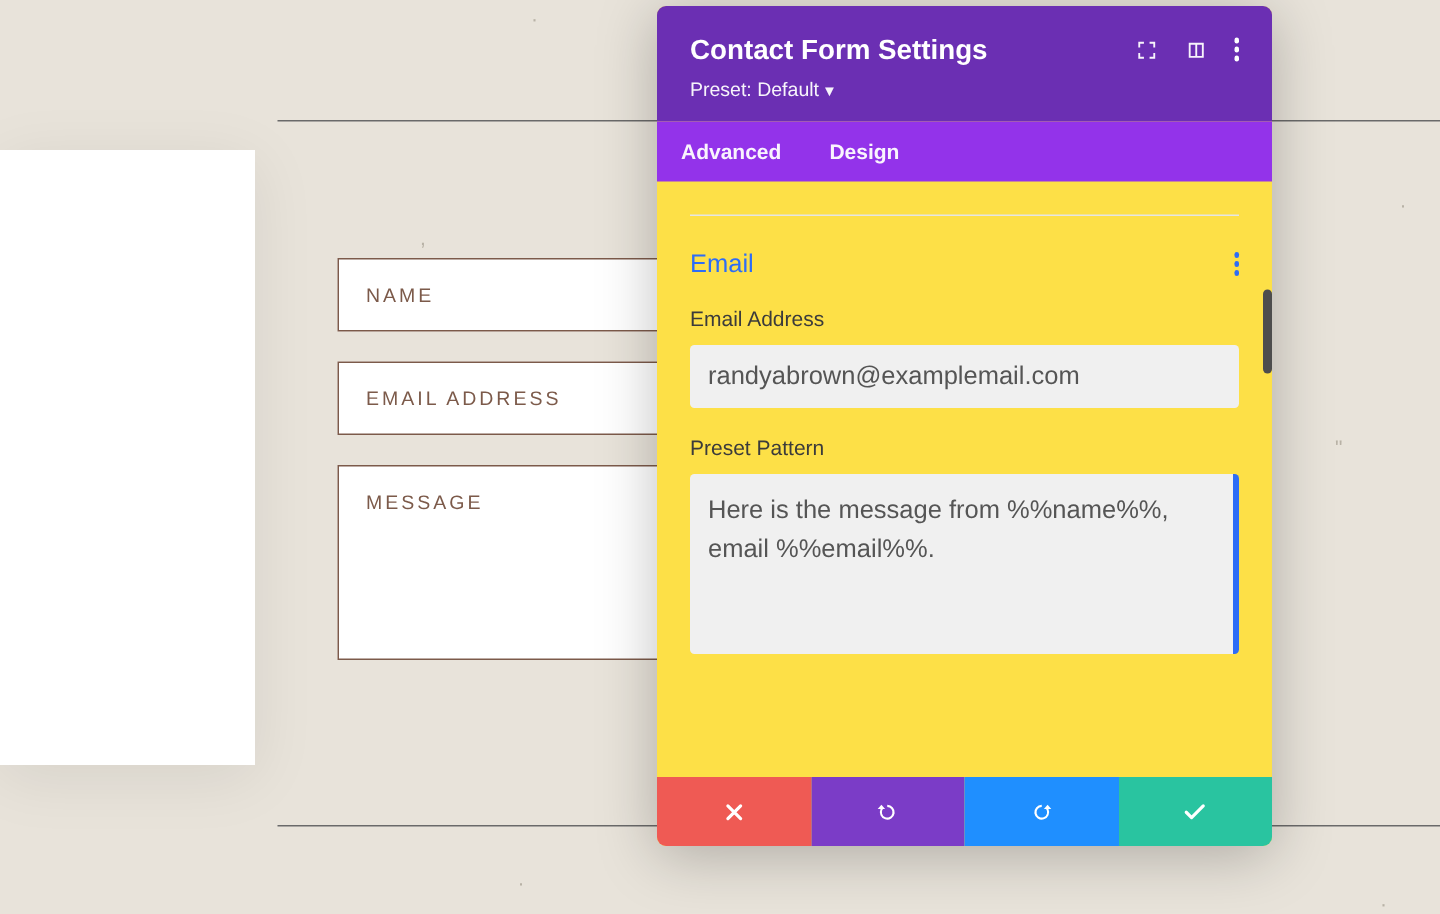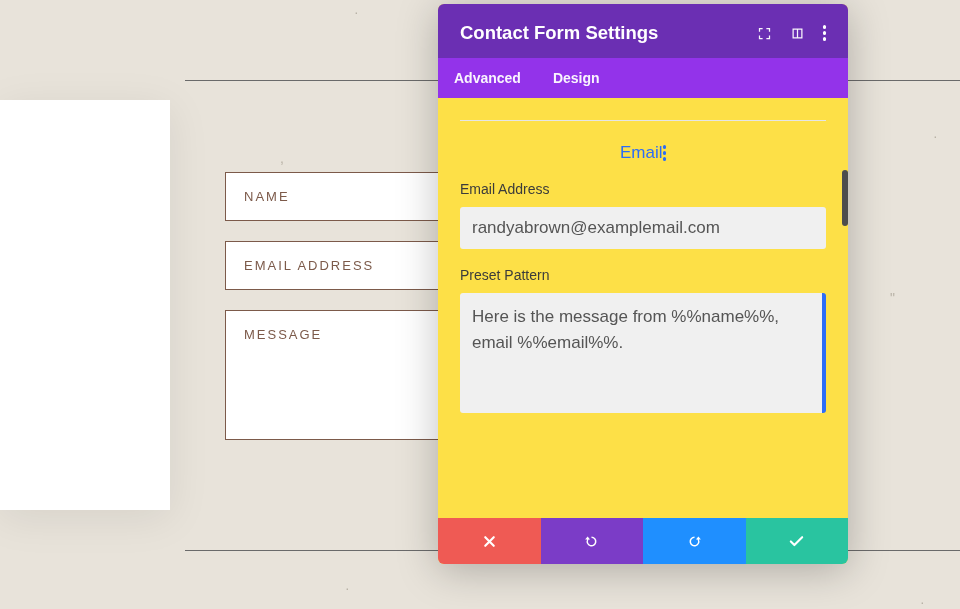--- a/index.html
+++ b/index.html
@@ -41,21 +41,21 @@
   .dots-v span { width:3.5px; height:3.5px; background:#fff; border-radius:50%; }
   .preset { font-size: 13px; margin-top: 8px; opacity: .95; cursor:pointer; }
   .preset .caret { font-size: 10px; margin-left: 2px; }
 
   .tabs { display:flex; background:#9333ea; }
   .tab  { color:#fff; font-size:14px; font-weight:700; padding:12px 16px; cursor:pointer; opacity:.95; }
   .tab.active { background:#7e22ce; padding-left:20px; padding-right:22px; }
 
   .panel-body { flex:1; padding:22px 0 10px; position:relative; overflow:hidden; }
   .divider    { height:1px; background:#e5e5e5; margin:0 22px 22px; }
-  .section-h  { display:flex; align-items:center; justify-content:center;
+  .section-h  { display:flex; align-items:center; justify-content:space-between;
      padding:0 22px 18px;margin-top:22px; }
   .section-h .name { color:#2d6df6; font-size:17px; font-weight:500; }
   .dots-v.blue span { background:#2d6df6; }
 
   .field-block { padding:0 22px 18px; }
   .fl-label    { color:#3b3b3b; font-size:14px; margin-bottom:10px; }
   .fl-input    { width:100%; background:#f0f0f0; border:none; border-radius:3px;
      padding:11px 12px; font-size:17px; color:#555; font-family:inherit; }
   textarea.fl-input { height:120px; line-height:1.55; resize:none; border-right:4px solid #2d6df6; }
 
@@ -113,20 +113,23 @@
         <svg viewBox="0 0 24 24">
             <path d="M4 4h16v16H4V4zm2 2v12h5V6H6zm7 0v12h5V6h-5z"></path>
           </svg>
         <span class="dots-v">
             <span></span>
             <span></span>
             <span></span>
           </span>
       </div>
     </div>
+    <div class="preset">
+      <span>Preset: Default</span><span class="caret">▼</span>
+    </div>
   </div>
 
   <div class="tabs">
     <div class="tab">Advanced</div>
     <div class="tab">Design</div>
   </div>
 
   <div class="panel-body">
     <div class="divider"></div>
 

